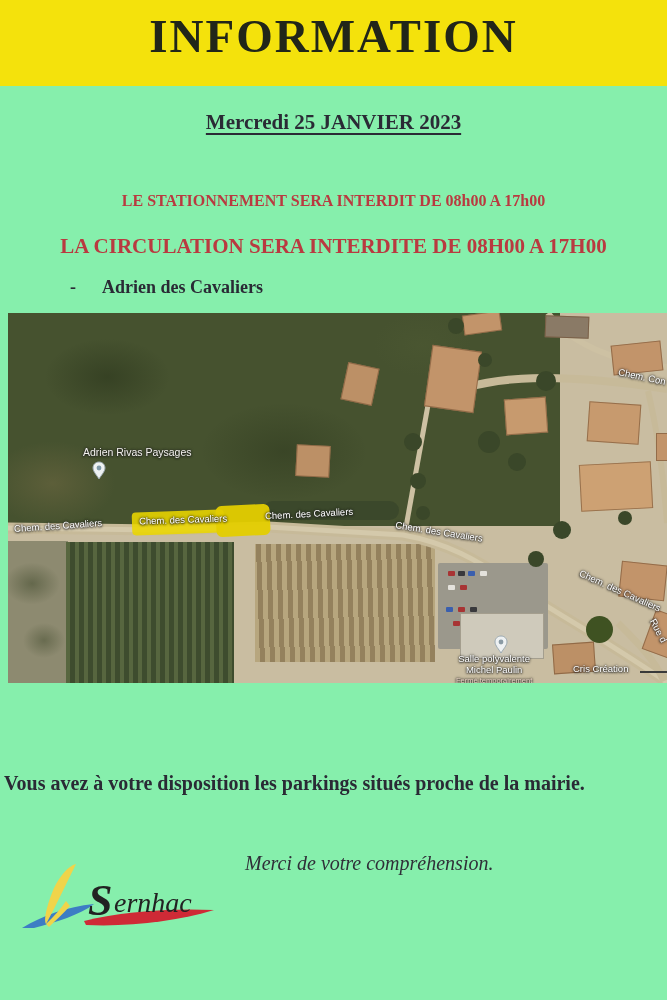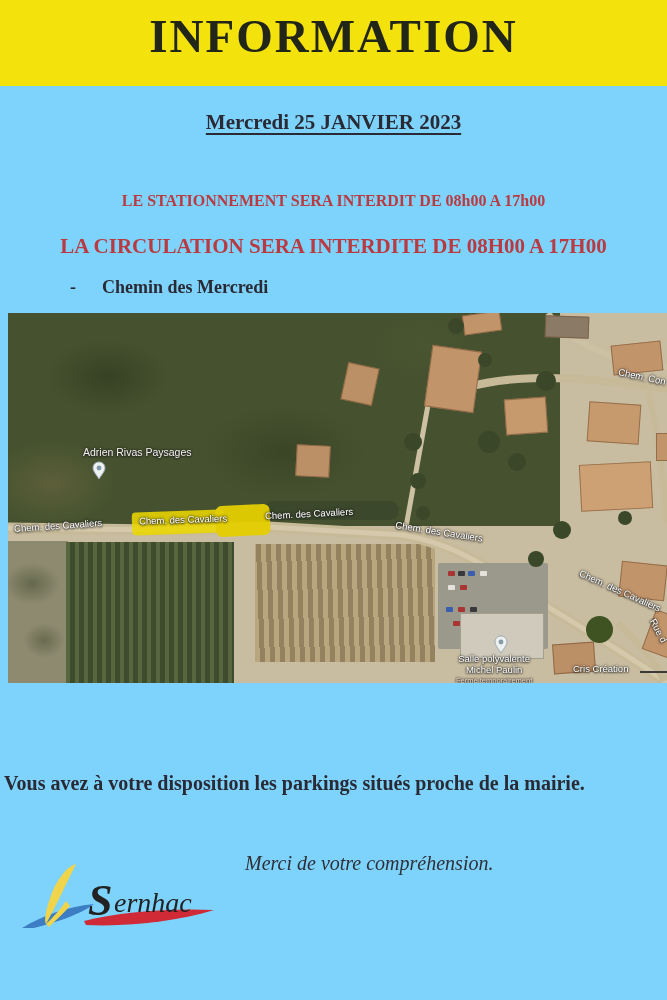--- a/index.html
+++ b/index.html
@@ -1,16 +1,16 @@
 <!DOCTYPE html>
 <html><head>
 <meta charset="utf-8">
 <style>
   html,body{margin:0;padding:0;background:#e8e8e8;}
-  #page{position:relative;width:667px;height:1000px;margin:0 auto;background:#7dd3fc;
+  #page{position:relative;width:667px;height:1000px;margin:0 auto;background:#86efac;
         font-family:"Liberation Serif",serif;overflow:hidden;}
   
   .banner{position:absolute;left:0;top:0;width:667px;height:86px;background:#f4e20c;
           display:flex;align-items:center;justify-content:center;}
   .banner h1{margin:0 0 14px 0;font-size:47px;font-weight:bold;letter-spacing:2px;color:#212619;}
   
   .cline{position:absolute;left:0;width:667px;text-align:center;color:#2a2a35;}
   .date{top:110px;font-size:21px;font-weight:bold;text-decoration:underline;
         text-underline-offset:4px;text-decoration-thickness:2px;font-family:Liberation Serif, serif;}
   .reason{top:151px;font-size:20px;font-weight:bold;}
@@ -59,21 +59,21 @@
 <div id="page">
 
   <div class="banner">
     <h1>INFORMATION</h1>
   </div>
 
   <div class="cline date">Mercredi 25 JANVIER 2023</div>
   <div class="cline red1">LE STATIONNEMENT SERA INTERDIT DE 08h00 A 17h00</div>
   <div class="cline red2">LA CIRCULATION SERA INTERDITE DE 08H00 A 17H00</div>
   <div class="street">
-    <span class="dash">-</span><span>Chemin des Mercredi</span>
+    <span class="dash">-</span><span>Adrien des Cavaliers</span>
   </div>
 
   <div id="map">
 
     <div class="abs field-main"></div>
     <div class="abs scrub"></div>
     <div class="abs vine-green"></div>
     <div class="abs vine-tan"></div>
 
     <svg class="abs" style="left:0;top:0;" width="659" height="370" viewBox="0 0 659 370">

